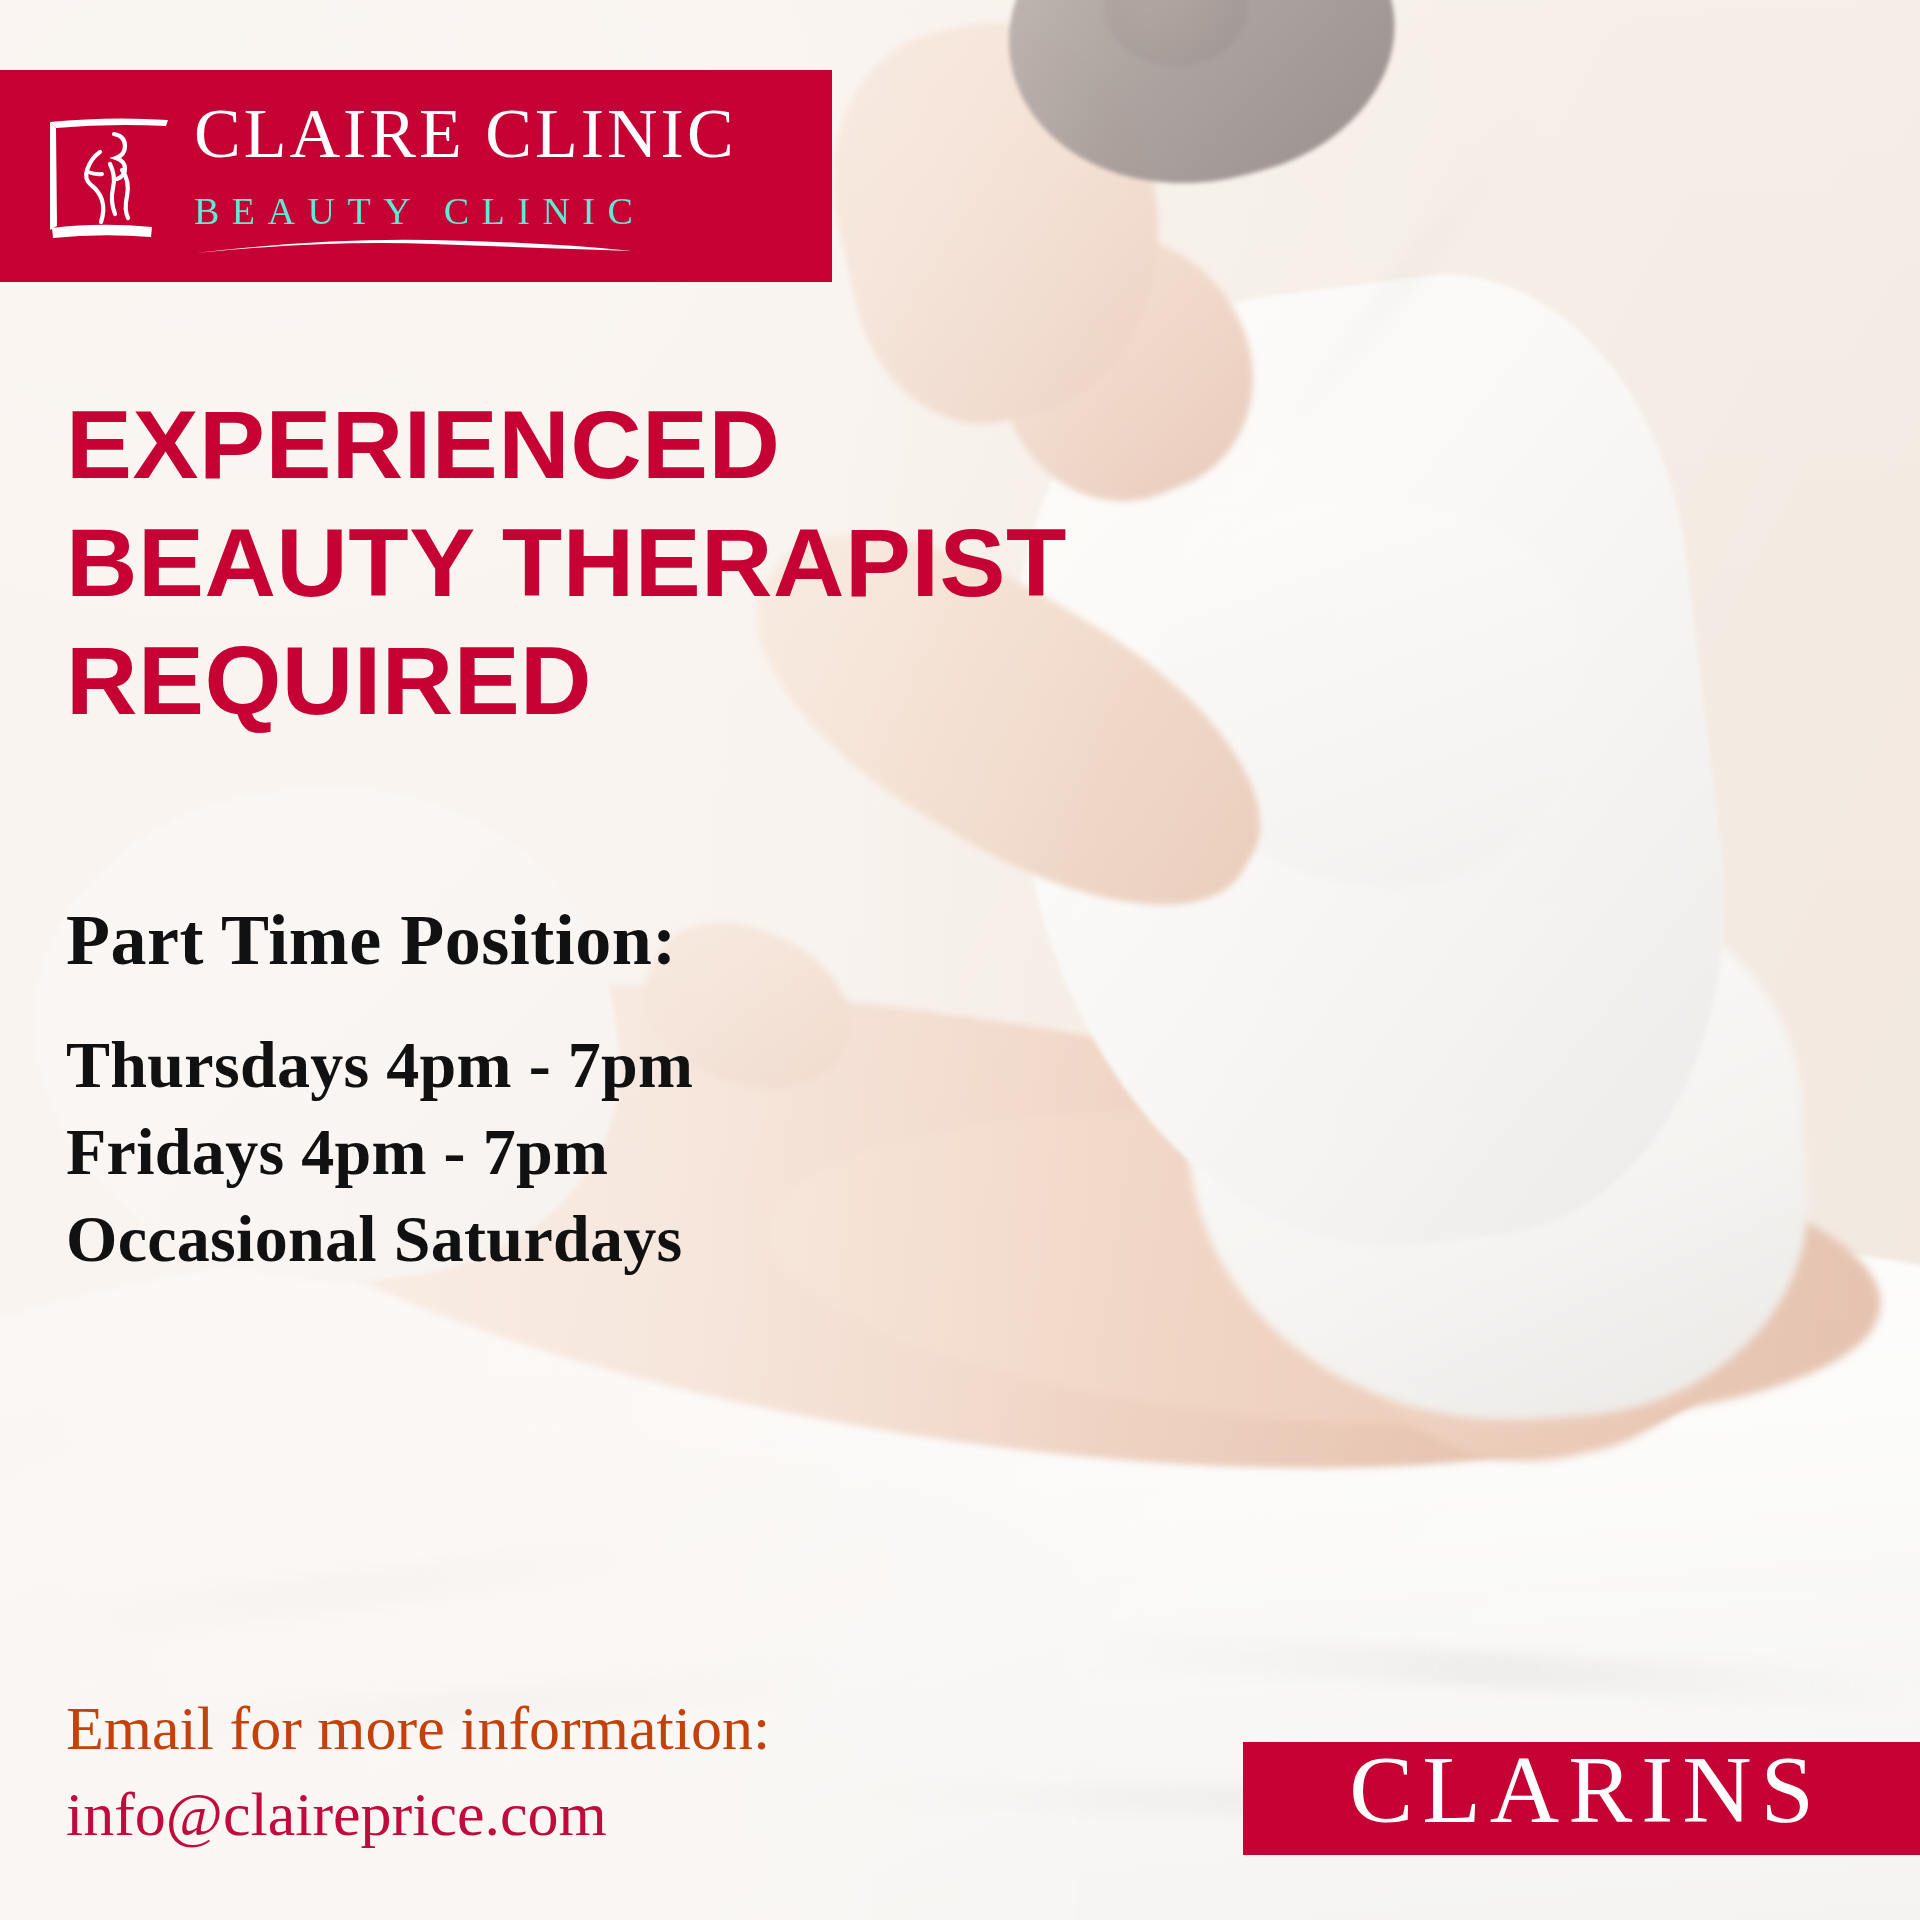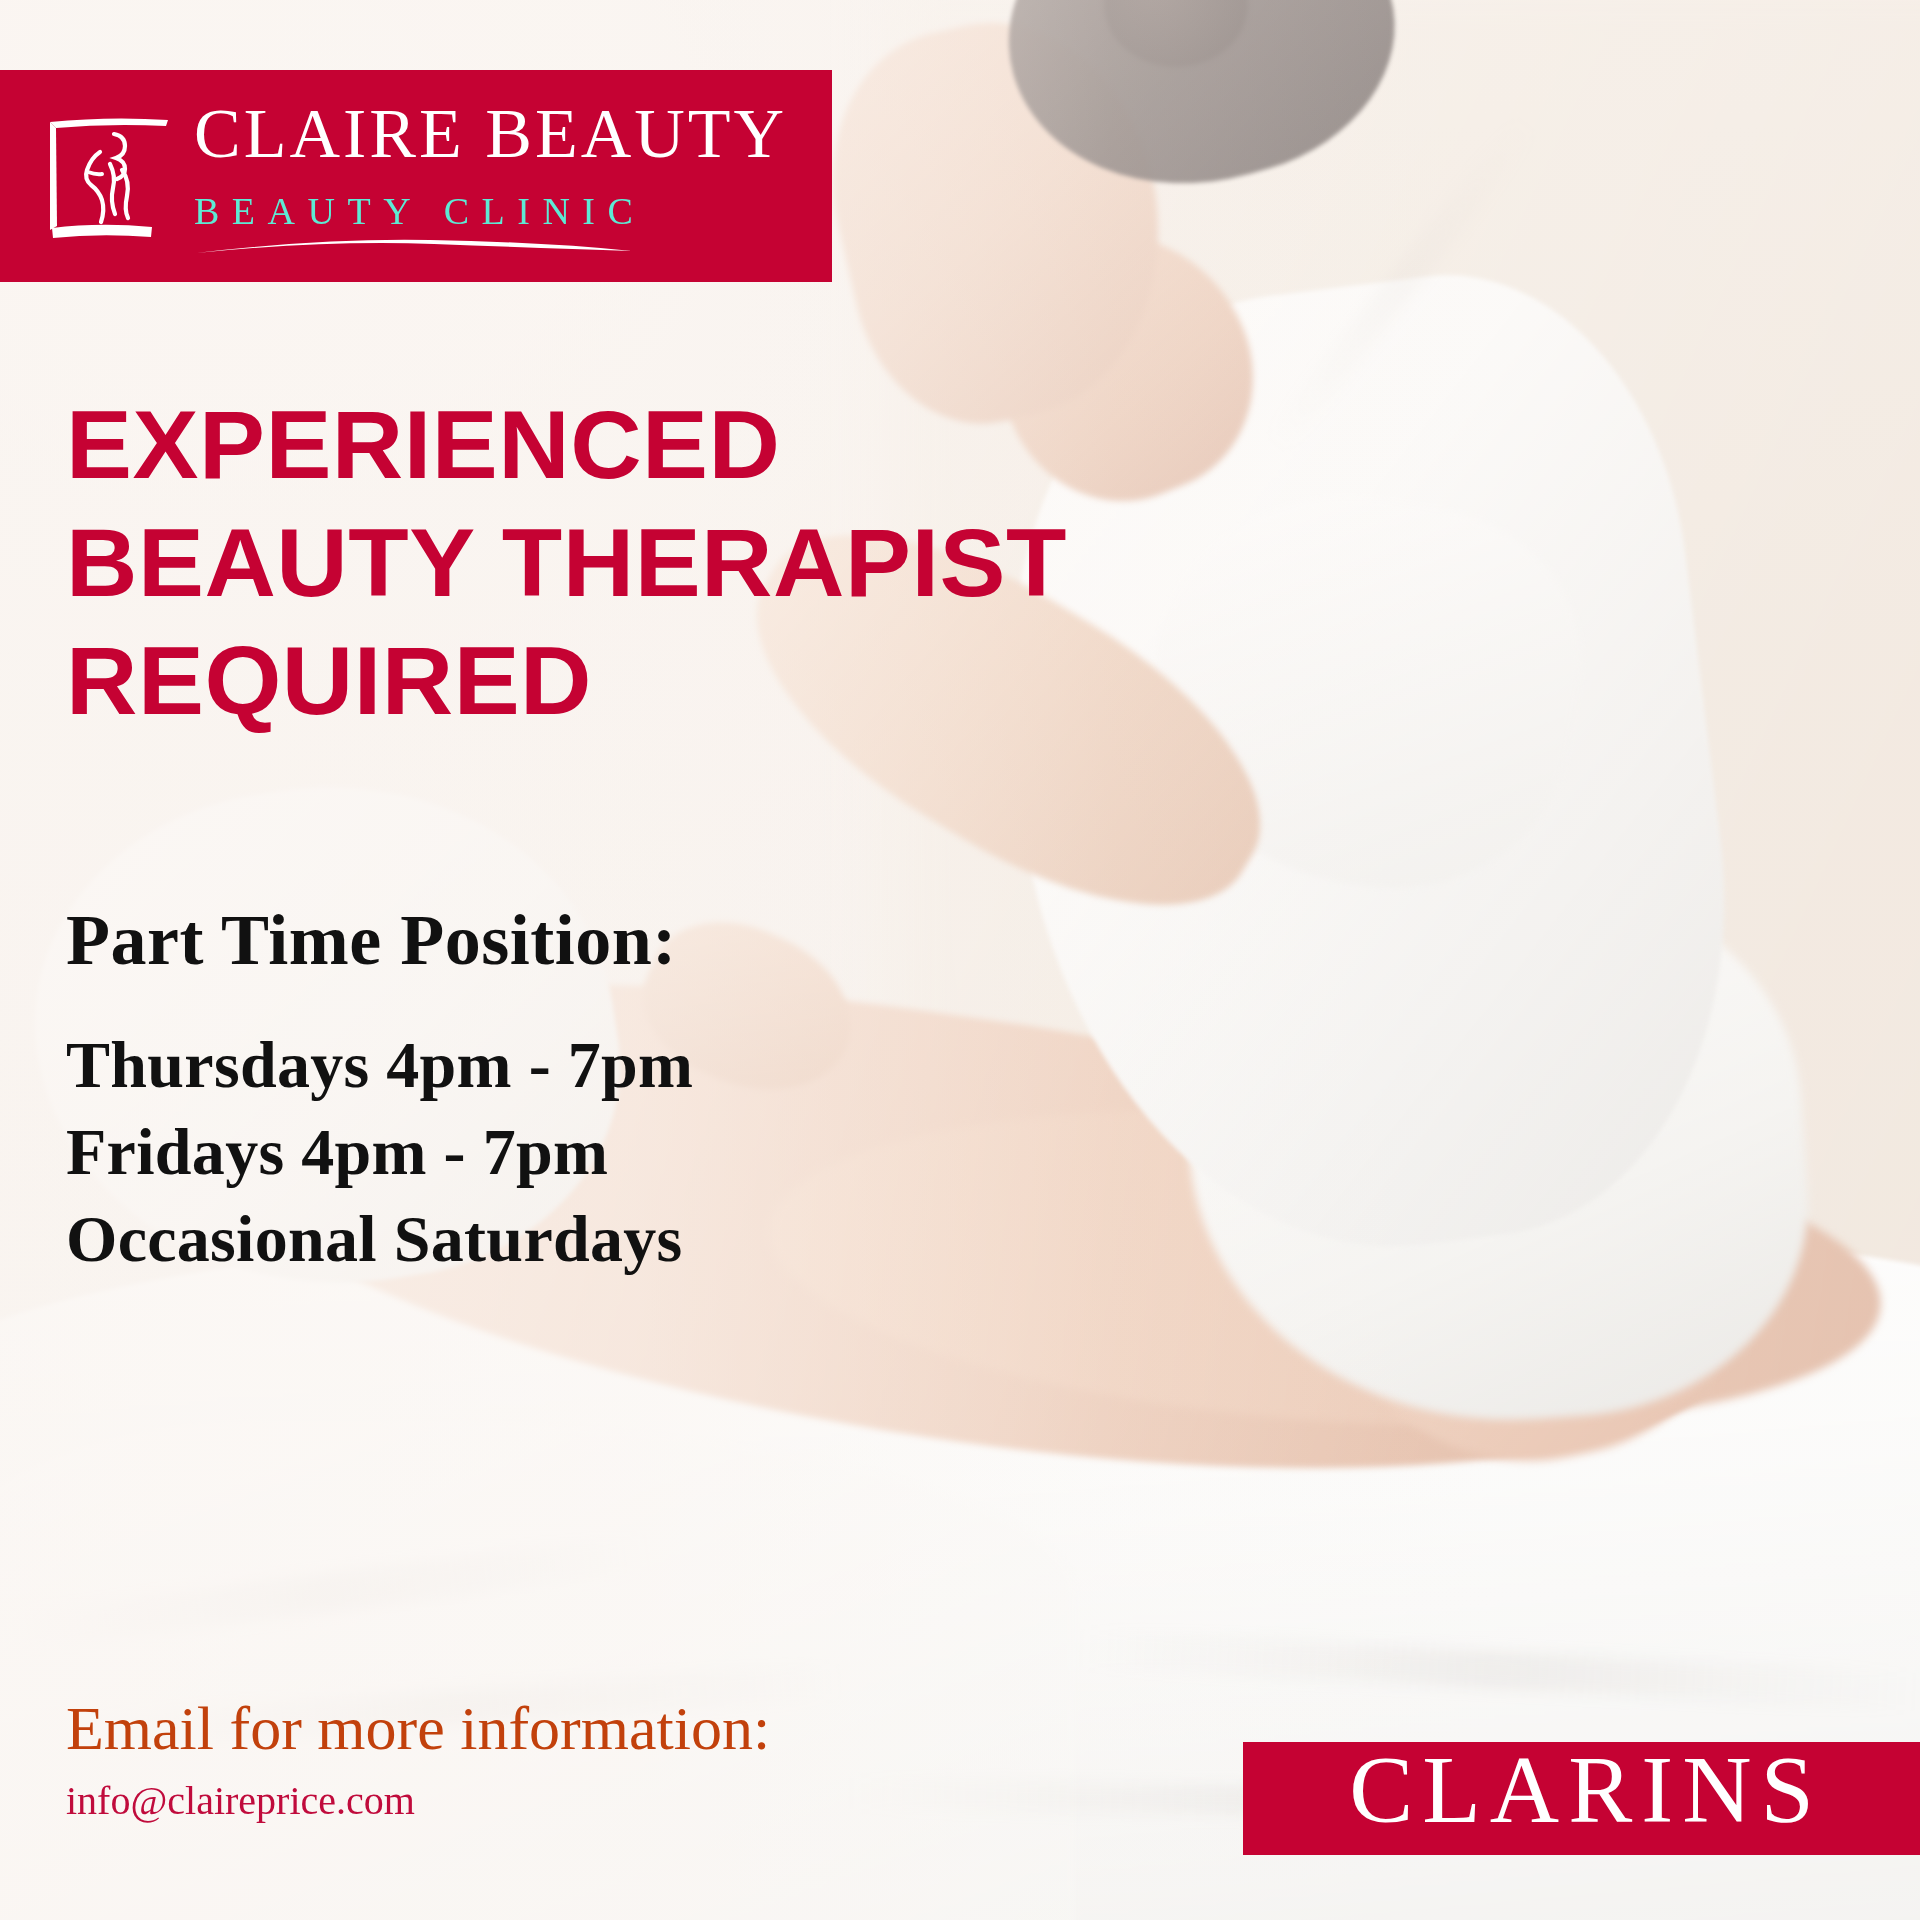--- a/index.html
+++ b/index.html
@@ -338,21 +338,21 @@
     font-family: "Liberation Serif", serif;
   }
   .email-label {
     color: #c2410c;
     font-size: 62px;
     line-height: 1.25;
     white-space: nowrap;
   }
   .email-addr {
     color: #c00b3c;
-    font-size: 40px;
+    font-size: 62px;
     line-height: 1.25;
     white-space: nowrap;
     margin-top: 8px;
   }
 
   
   .clarins-badge {
     position: absolute;
     left: 1243px;
     top: 1742px;
@@ -418,21 +418,21 @@
 
           <path d="M70 28 q11 2 11 12 q0 9 -9 12 q9 3 9 11 q0 7 -8 10" fill="none" stroke="#ffffff" stroke-width="4.2" stroke-linecap="round"></path>
           <path d="M56 46 q-9 6 -13 18 q-3 9 4 15 q8 6 11 15 q3 10 -1 22" fill="none" stroke="#ffffff" stroke-width="4.2" stroke-linecap="round"></path>
           <path d="M44 66 q8 3 14 2" fill="none" stroke="#ffffff" stroke-width="4" stroke-linecap="round"></path>
           <path d="M66 58 q6 12 3 24 q-3 13 2 26" fill="none" stroke="#ffffff" stroke-width="4.2" stroke-linecap="round"></path>
           <path d="M78 64 q8 11 5 26 q-3 14 1 22" fill="none" stroke="#ffffff" stroke-width="4.2" stroke-linecap="round"></path>
         </svg>
       </div>
 
       <div class="logo-words">
-        <div class="logo-name">CLAIRE BEAUTY</div>
+        <div class="logo-name">CLAIRE CLINIC</div>
         <div class="logo-sub">BEAUTY CLINIC</div>
         <div class="logo-swish">
           <svg viewBox="0 0 440 18" preserveAspectRatio="none" aria-hidden="true">
             <path d="M2 15 Q130 2 240 6 Q350 10 438 13 Q350 4 236 2 Q128 0 2 15 Z" fill="#ffffff"></path>
           </svg>
         </div>
       </div>
     </div>
 
     <div class="headline">

